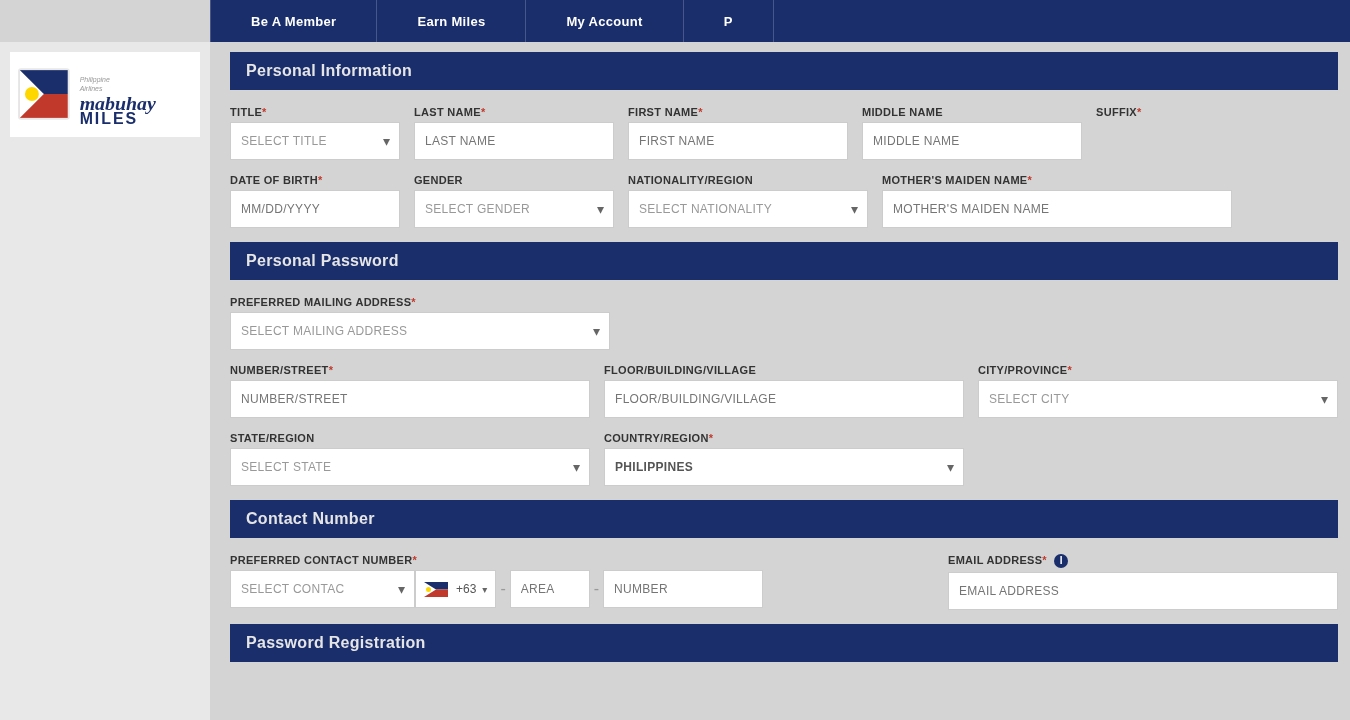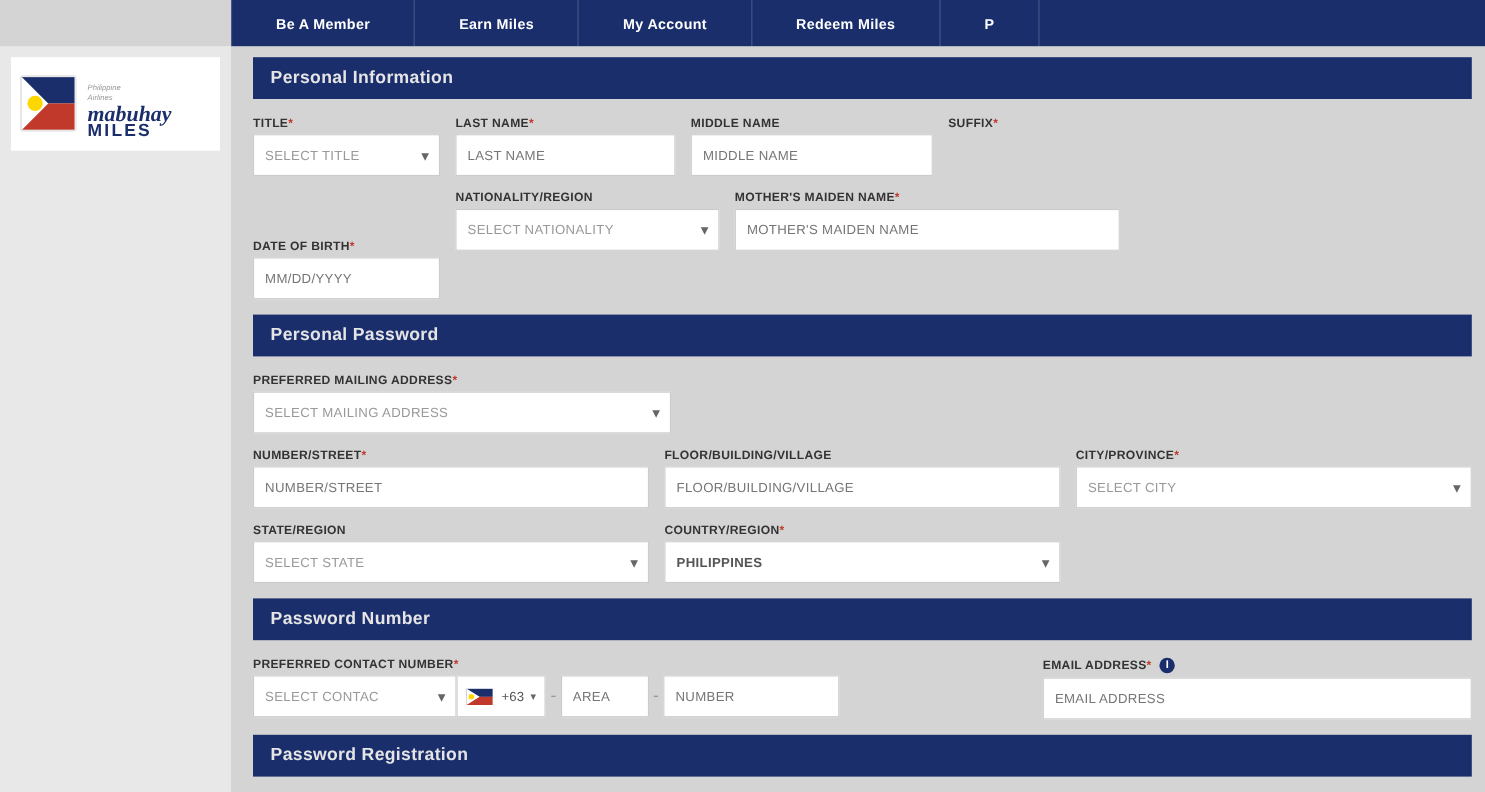--- a/index.html
+++ b/index.html
@@ -117,21 +117,21 @@
       font-size: 14px;
     }
 
     
     .col-title { width: 170px; }
     .col-lastname { width: 200px; }
     .col-firstname { width: 220px; }
     .col-middlename { width: 220px; }
     .col-suffix { width: 160px; }
 
-    .col-dob { width: 170px; margin-top: 44px; }
+    .col-dob { width: 170px; }
     .col-gender { width: 200px; }
     .col-nationality { width: 240px; }
     .col-maiden { width: 350px; }
 
     .phone-flag-box {
       display: flex;
       align-items: center;
       height: 38px;
       border: 1px solid #ccc;
       background: #fff;
@@ -187,21 +187,20 @@
     }
   </style>
 </head>
 <body>
 
 <nav>
   <div class="top-nav">
     <a>Be A Member</a>
     <a>Earn Miles</a>
     <a>My Account</a>
-    <a>Redeem Miles</a>
     <a>P</a>
   </div>
 </nav>
 
 <div class="content-wrapper">
 
   <div class="logo-sidebar">
     <div class="logo-box">
 
       <svg width="175" height="70" viewBox="0 0 175 70">
@@ -240,20 +239,26 @@
         </div>
       </div>
 
       <div class="form-group col-lastname">
         <label>
           <span>Last Name</span><span class="required">*</span>
         </label>
         <input type="text" class="form-control" style="width: 100%;" placeholder="LAST NAME">
       </div>
 
+      <div class="form-group col-firstname">
+        <label>
+          <span>First Name</span><span class="required">*</span>
+        </label>
+        <input type="text" class="form-control" style="width: 100%;" placeholder="FIRST NAME">
+      </div>
 
       <div class="form-group col-middlename">
         <label>
           <span>Middle Name</span>
         </label>
         <input type="text" class="form-control" style="width: 100%;" placeholder="MIDDLE NAME">
       </div>
 
       <div class="form-group col-suffix">
         <label>
@@ -265,20 +270,30 @@
 
     <div class="form-row">
 
       <div class="form-group col-dob">
         <label>
           <span>Date Of Birth</span><span class="required">*</span>
         </label>
         <input type="text" class="form-control" style="width: 100%;" placeholder="MM/DD/YYYY">
       </div>
 
+      <div class="form-group col-gender">
+        <label>
+          <span>Gender</span>
+        </label>
+        <div class="select-wrapper">
+          <select class="form-control-select" style="width:100%">
+            <option value="">SELECT GENDER</option>
+          </select>
+        </div>
+      </div>
 
       <div class="form-group col-nationality">
         <label>
           <span>Nationality/Region</span>
         </label>
         <div class="select-wrapper">
           <select class="form-control-select" style="width:100%">
             <option value="">SELECT NATIONALITY</option>
           </select>
         </div>
@@ -360,21 +375,21 @@
           <select class="form-control-select" style="width:100%; color:#555; font-weight:bold;">
             <option value="PH" selected="">PHILIPPINES</option>
           </select>
         </div>
       </div>
 
 
     </div>
 
     <div class="section-header">
-      <span>Password Number</span>
+      <span>Contact Number</span>
     </div>
 
     <div class="form-row">
 
       <div class="form-group">
         <label>
           <span>Preferred Contact Number</span><span class="required">*</span>
         </label>
         <div style="display:flex; align-items:center; gap:0">
           <div class="select-wrapper" style="width:185px">

